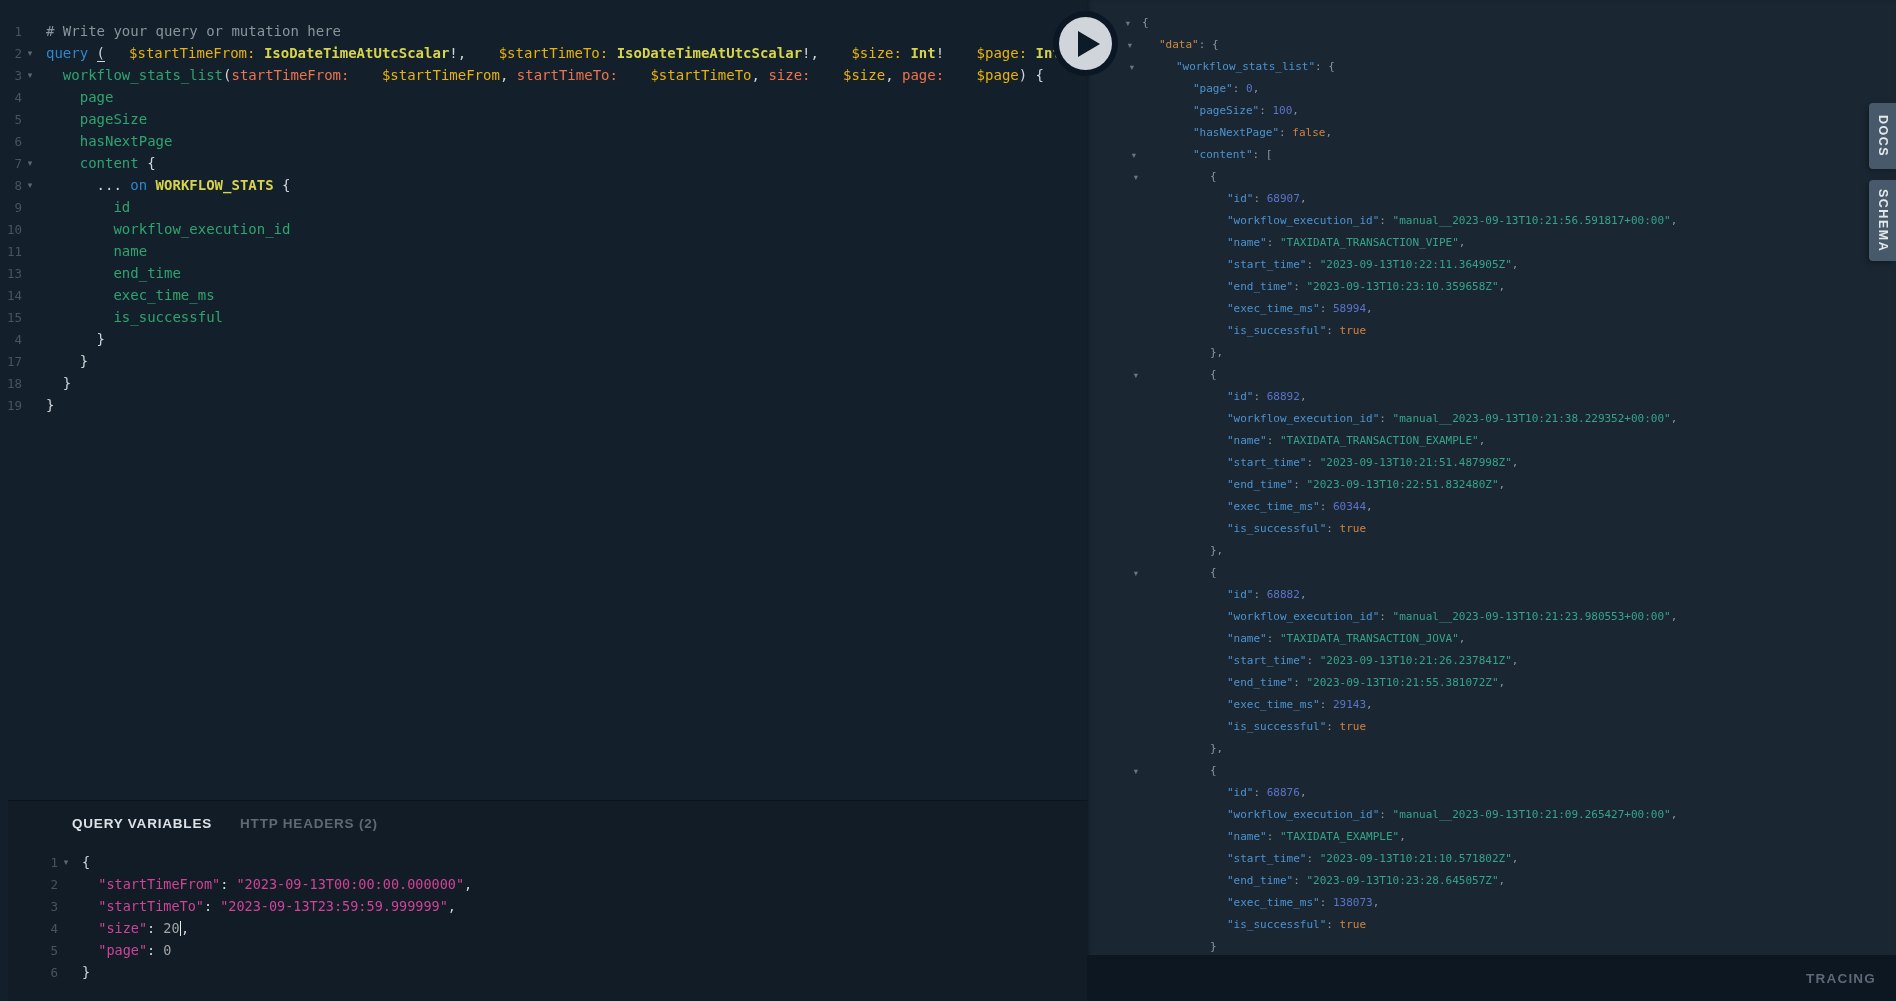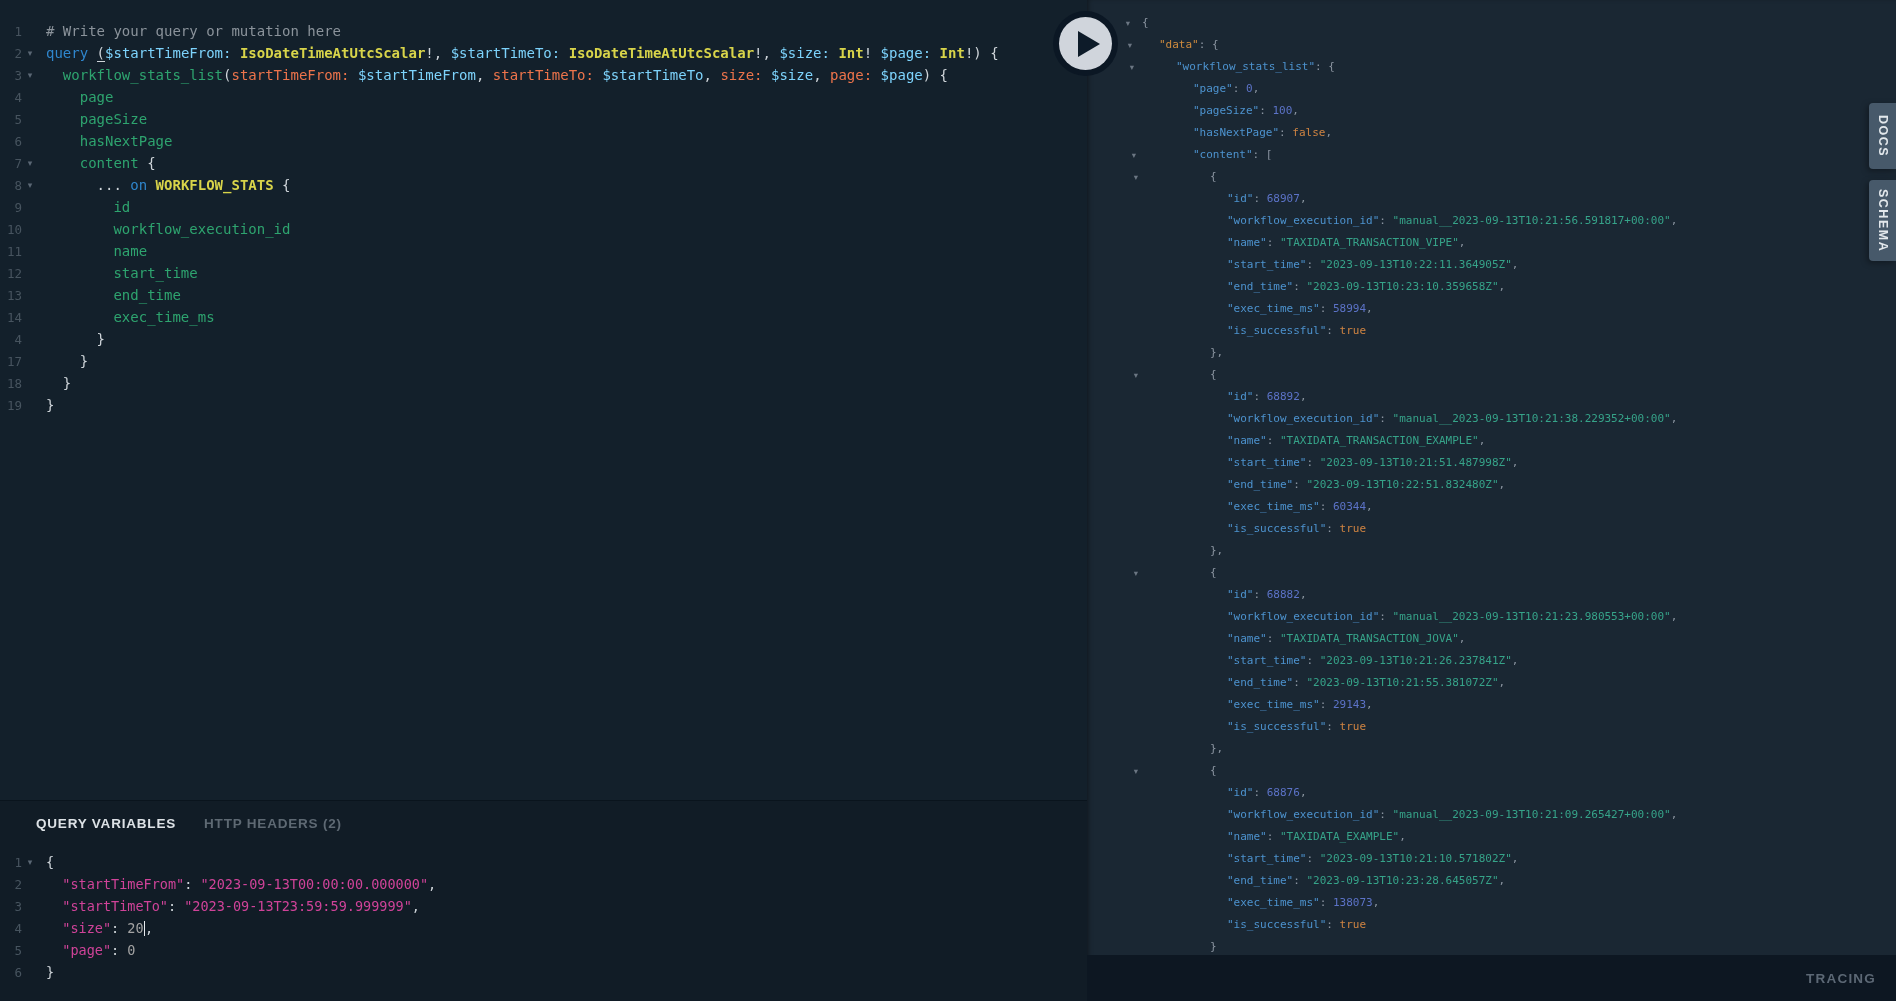--- a/index.html
+++ b/index.html
@@ -31,31 +31,31 @@
     font-size: 9px; color: #5a6774; cursor: pointer; line-height: 22px;
   }
   .code-row pre.src {
     font-family: "DejaVu Sans Mono", monospace; font-size: 14px; line-height: 22px;
     margin-left: 8px;
   }
 
   
   .s-c { color: #8b939b; }
   .s-k { color: #2f86cd; }
-  .s-v { color: #7dd3fc; }
+  .s-v { color: #eab308; margin-left: 24px; }
   .s-a { color: #ee744b; margin-top: 12px; }
   .s-t { color: #d8d44a; font-weight: bold; }
   .s-p { color: #2ea46f; }
   .s-x { color: #cfd5da; }
   .s-u { color: #cfd5da; border-bottom: 1px solid #cfd5da; }
 
   
   .variables-panel {
-    position: absolute; left: 0; top: 800px; width: 100%; height: 201px;
-    background: #111c26; border-top: 1px solid #0a141d;
+    position: absolute; left: 8px; top: 800px; width: 100%; height: 201px;
+    background: #111c26; border-top: 1px solid #0a141d; padding-left: 28px;
   }
   .var-tabs { height: 44px; display: flex; align-items: center; padding-left: 36px; }
   .var-tab { font-size: 13.5px; font-weight: bold; letter-spacing: 0.8px; cursor: pointer; }
   .var-tab.active { color: #dde2e6; }
   .var-tab.inactive { color: #5e6973; margin-left: 28px; }
   .var-code { padding-top: 6px; }
   .var-code .code-row pre.src { font-size: 13.5px; }
 
   .s-vk { color: #d04399; }
   .s-vs { color: #d04399; }
@@ -148,23 +148,23 @@
         <div class="code-row"><span class="ln">2</span><span class="fold">▾</span><pre class="src"><span class="s-k">query</span><span class="s-x"> </span><span class="s-u">(</span><span class="s-v">$startTimeFrom:</span><span class="s-x"> </span><span class="s-t">IsoDateTimeAtUtcScalar</span><span class="s-x">!, </span><span class="s-v">$startTimeTo:</span><span class="s-x"> </span><span class="s-t">IsoDateTimeAtUtcScalar</span><span class="s-x">!, </span><span class="s-v">$size:</span><span class="s-x"> </span><span class="s-t">Int</span><span class="s-x">! </span><span class="s-v">$page:</span><span class="s-x"> </span><span class="s-t">Int</span><span class="s-x">!) {</span></pre></div>
         <div class="code-row"><span class="ln">3</span><span class="fold">▾</span><pre class="src"><span class="s-x">  </span><span class="s-p">workflow_stats_list</span><span class="s-x">(</span><span class="s-a">startTimeFrom:</span><span class="s-x"> </span><span class="s-v">$startTimeFrom</span><span class="s-x">, </span><span class="s-a">startTimeTo:</span><span class="s-x"> </span><span class="s-v">$startTimeTo</span><span class="s-x">, </span><span class="s-a">size:</span><span class="s-x"> </span><span class="s-v">$size</span><span class="s-x">, </span><span class="s-a">page:</span><span class="s-x"> </span><span class="s-v">$page</span><span class="s-x">) {</span></pre></div>
         <div class="code-row"><span class="ln">4</span><span class="fold"></span><pre class="src"><span class="s-x">    </span><span class="s-p">page</span></pre></div>
         <div class="code-row"><span class="ln">5</span><span class="fold"></span><pre class="src"><span class="s-x">    </span><span class="s-p">pageSize</span></pre></div>
         <div class="code-row"><span class="ln">6</span><span class="fold"></span><pre class="src"><span class="s-x">    </span><span class="s-p">hasNextPage</span></pre></div>
         <div class="code-row"><span class="ln">7</span><span class="fold">▾</span><pre class="src"><span class="s-x">    </span><span class="s-p">content</span><span class="s-x"> {</span></pre></div>
         <div class="code-row"><span class="ln">8</span><span class="fold">▾</span><pre class="src"><span class="s-x">      ... </span><span class="s-k">on</span><span class="s-x"> </span><span class="s-t">WORKFLOW_STATS</span><span class="s-x"> {</span></pre></div>
         <div class="code-row"><span class="ln">9</span><span class="fold"></span><pre class="src"><span class="s-x">        </span><span class="s-p">id</span></pre></div>
         <div class="code-row"><span class="ln">10</span><span class="fold"></span><pre class="src"><span class="s-x">        </span><span class="s-p">workflow_execution_id</span></pre></div>
         <div class="code-row"><span class="ln">11</span><span class="fold"></span><pre class="src"><span class="s-x">        </span><span class="s-p">name</span></pre></div>
-        <div class="code-row"><span class="ln">12</span><span class="fold"></span><pre class="src"><span class="s-x">        </span><span class="s-p">start_time</span></pre></div>
         <div class="code-row"><span class="ln">13</span><span class="fold"></span><pre class="src"><span class="s-x">        </span><span class="s-p">end_time</span></pre></div>
         <div class="code-row"><span class="ln">14</span><span class="fold"></span><pre class="src"><span class="s-x">        </span><span class="s-p">exec_time_ms</span></pre></div>
+        <div class="code-row"><span class="ln">15</span><span class="fold"></span><pre class="src"><span class="s-x">        </span><span class="s-p">is_successful</span></pre></div>
         <div class="code-row"><span class="ln">4</span><span class="fold"></span><pre class="src"><span class="s-x">      }</span></pre></div>
         <div class="code-row"><span class="ln">17</span><span class="fold"></span><pre class="src"><span class="s-x">    }</span></pre></div>
         <div class="code-row"><span class="ln">18</span><span class="fold"></span><pre class="src"><span class="s-x">  }</span></pre></div>
         <div class="code-row"><span class="ln">19</span><span class="fold"></span><pre class="src"><span class="s-x">}</span></pre></div>
       </div>
 
     <div class="variables-panel">
       <div class="var-tabs">
         <span class="var-tab active">QUERY VARIABLES</span>
         <span class="var-tab inactive">HTTP HEADERS (2)</span>

